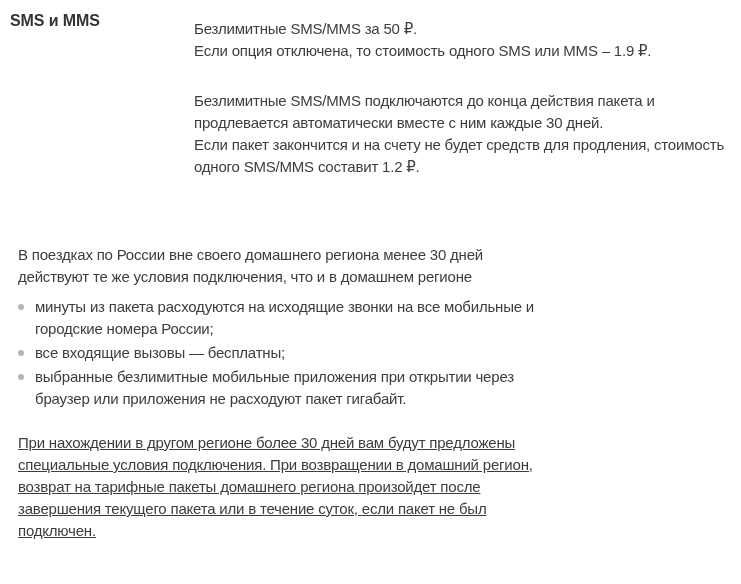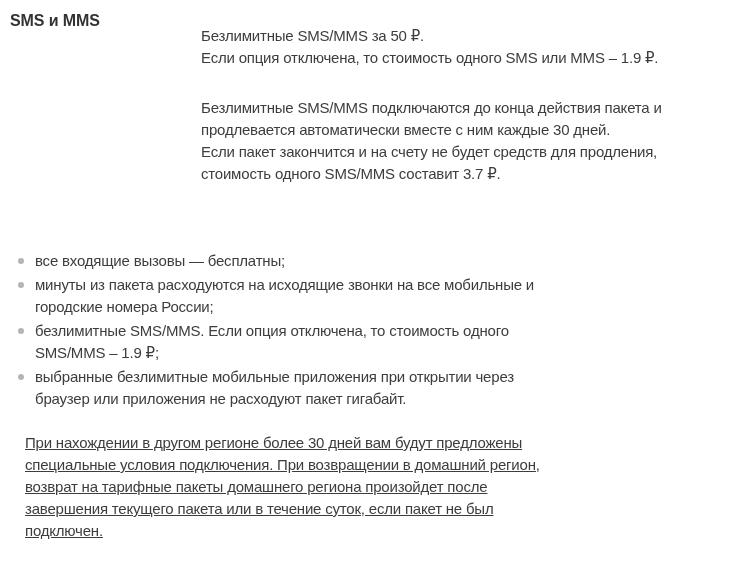--- a/index.html
+++ b/index.html
@@ -38,21 +38,21 @@
     letter-spacing: -0.1px;
   }
   .content-col {
     flex: 0 0 551px;
     width: 551px;
     font-size: 15px;
     line-height: 22px;
     letter-spacing: -0.2px;
   }
   .content-col p {
-    margin: 15px;
+    margin: 8px;
     white-space: pre-line;
   }
   .content-col p.para-gap {
     margin-top: 28px;
   }
   .content-col p.outro {
     margin-top: 22px;
     text-decoration: underline;
   }
   ul.bullet-list {
@@ -81,38 +81,35 @@
 <body>
 
 <div class="page">
 
   <div class="section">
     <div class="label-col">SMS и MMS</div>
     <div class="content-col">
       <p>Безлимитные SMS/MMS за 50 ₽.
 Если опция отключена, то стоимость одного SMS или MMS – 1.9 ₽.</p>
       <p class="para-gap">Безлимитные SMS/MMS подключаются до конца действия пакета и продлевается автоматически вместе с ним каждые 30 дней.
-Если пакет закончится и на счету не будет средств для продления, стоимость одного SMS/MMS составит 3.7 ₽.</p>
+Если пакет закончится и на счету не будет средств для продления, стоимость одного SMS/MMS составит 1.2 ₽.</p>
     </div>
   </div>
 
   <div class="section">
     <div class="content-col">
+      <p>В поездках по России вне своего домашнего региона менее 30 дней действуют те же условия подключения, что и в домашнем регионе</p>
       <ul class="bullet-list">
-        <li>
-          <span class="bullet-dot"></span>
-          <span class="bullet-text">все входящие вызовы — бесплатны;</span>
-        </li>
         <li>
           <span class="bullet-dot"></span>
           <span class="bullet-text">минуты из пакета расходуются на исходящие звонки на все мобильные и городские номера России;</span>
         </li>
         <li>
           <span class="bullet-dot"></span>
-          <span class="bullet-text">безлимитные SMS/MMS. Если опция отключена, то стоимость одного SMS/MMS – 1.9 ₽;</span>
+          <span class="bullet-text">все входящие вызовы — бесплатны;</span>
         </li>
         <li>
           <span class="bullet-dot"></span>
           <span class="bullet-text">выбранные безлимитные мобильные приложения при открытии через браузер или приложения не расходуют пакет гигабайт.</span>
         </li>
       </ul>
       <p class="outro">При нахождении в другом регионе более 30 дней вам будут предложены специальные условия подключения. При возвращении в домашний регион, возврат на тарифные пакеты домашнего региона произойдет после завершения текущего пакета или в течение суток, если пакет не был подключен.</p>
     </div>
   </div>
 

